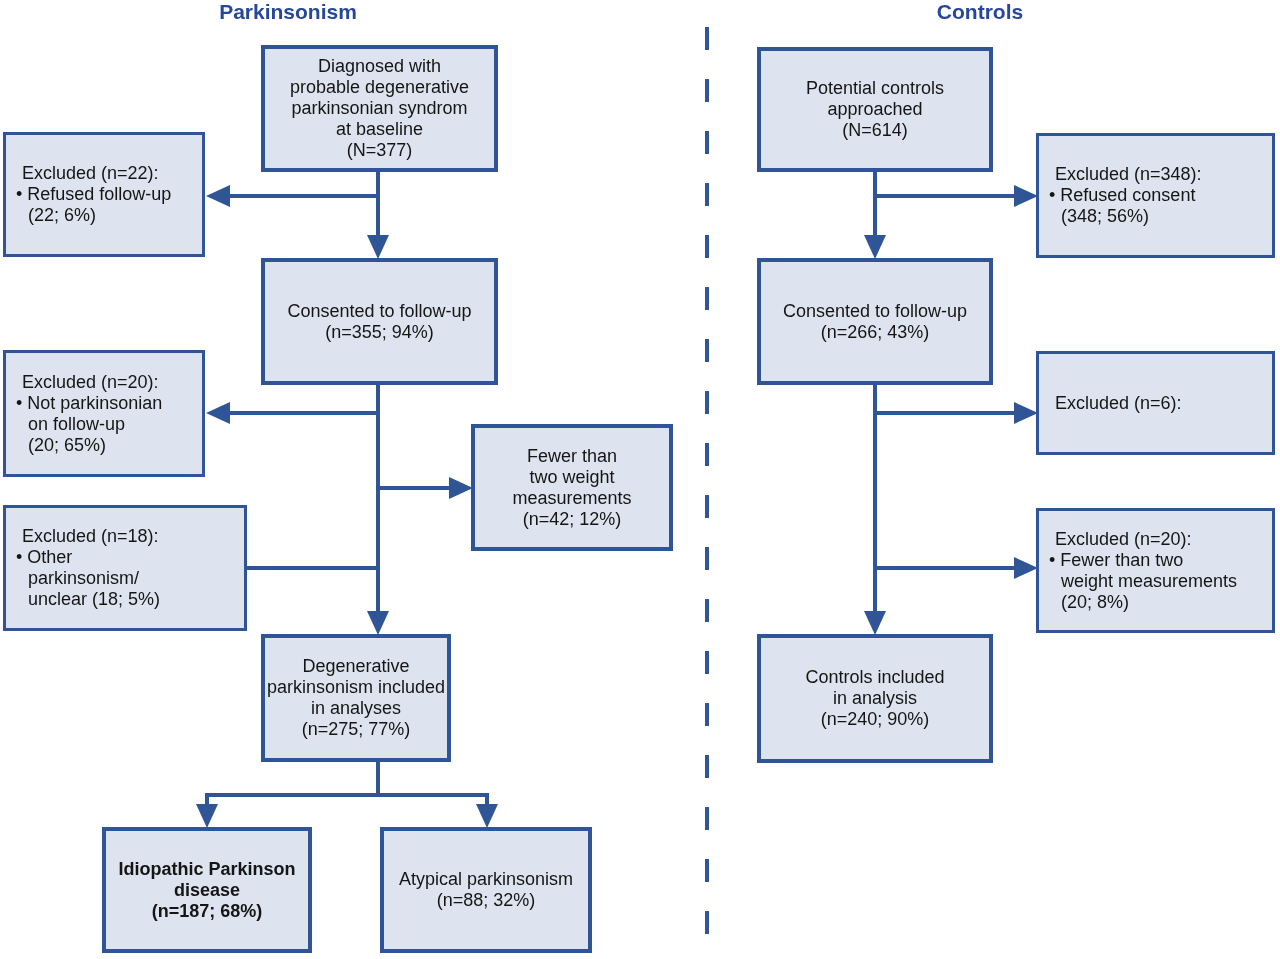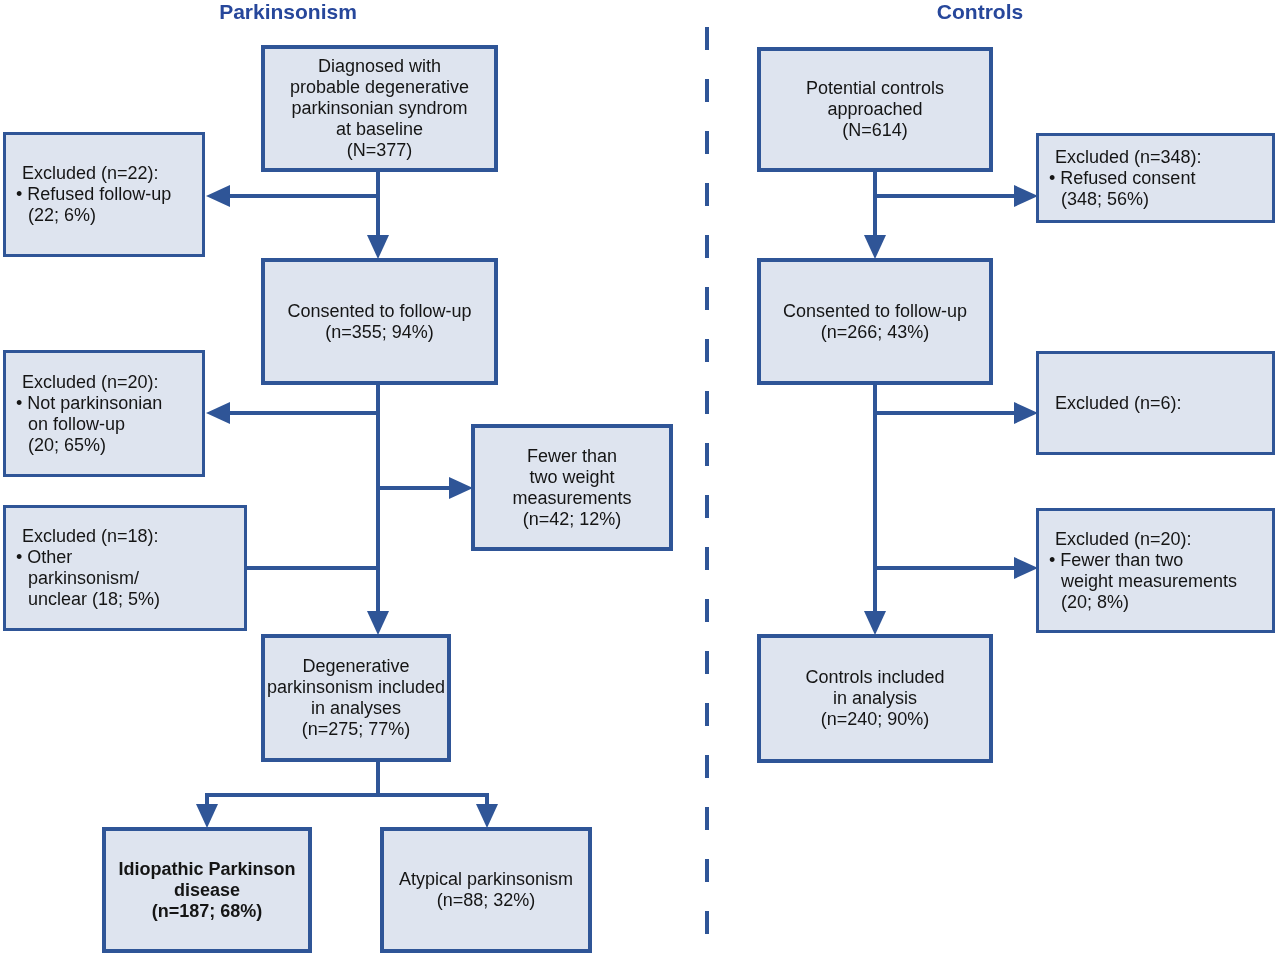--- a/index.html
+++ b/index.html
@@ -178,21 +178,21 @@
     <div class="box-text">Consented to follow-up
 (n=266; 43%)</div>
   </div>
 
   <div class="box main" style="left:757px; top:634px; width:236px; height:129px;">
     <div class="box-text">Controls included
 in analysis
 (n=240; 90%)</div>
   </div>
 
-  <div class="box excl" style="left:1036px; top:133px; width:239px; height:90px;">
+  <div class="box excl" style="left:1036px; top:133px; width:239px; height:125px;">
     <div class="ex-title">Excluded (n=348):</div>
     <div class="ex-item">• Refused consent
 (348; 56%)</div>
   </div>
 
   <div class="box excl" style="left:1036px; top:351px; width:239px; height:104px;">
     <div class="ex-title">Excluded (n=6):</div>
   </div>
 
   <div class="box excl" style="left:1036px; top:508px; width:239px; height:125px;">

